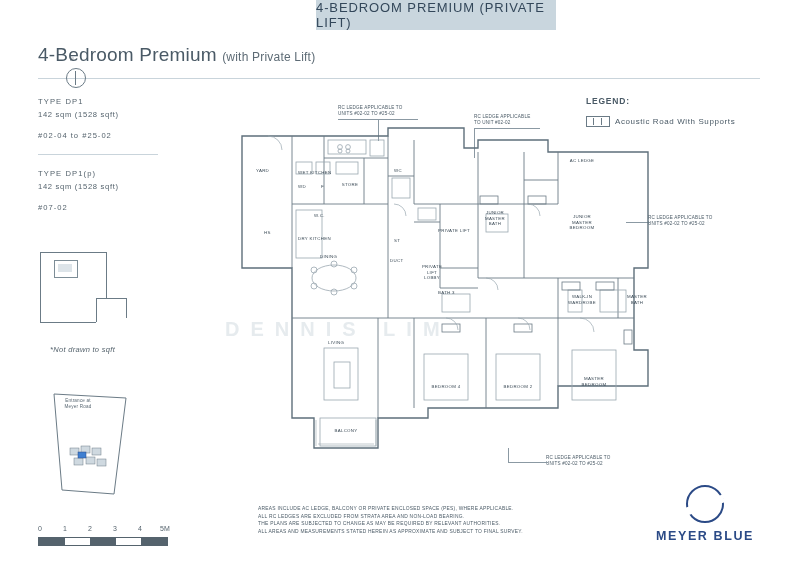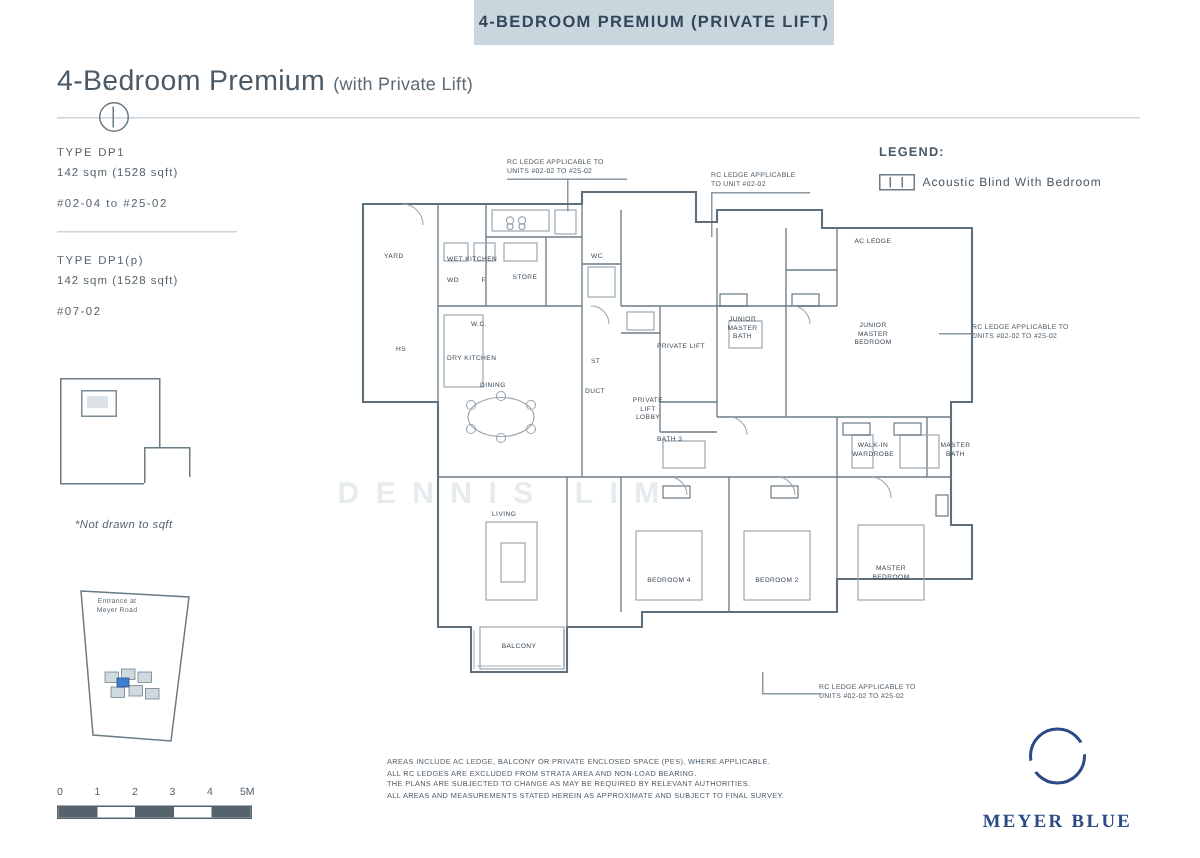--- a/index.html
+++ b/index.html
@@ -1,21 +1,21 @@
 <!DOCTYPE html>
 <html><head>
 <meta charset="utf-8">
 <style>
   html,body{margin:0;padding:0;}
   body{width:800px;height:572px;background:#ffffff;font-family:"Liberation Sans",sans-serif;color:#3b4a56;overflow:hidden;}
   .page{position:relative;width:800px;height:572px;}
 
   
   .ribbon{position:absolute;left:316px;top:0;width:240px;height:30px;background:#c9d6de;display:flex;align-items:center;justify-content:center;}
-  .ribbon span{font-size:11px;letter-spacing:.9px;color:#33475a;font-weight:bold;}
+  .ribbon span{font-size:13px;letter-spacing:.9px;color:#33475a;font-weight:normal;}
 
   
   .title{position:absolute;left:38px;top:44px;font-size:19px;color:#4a5a66;font-weight:normal;letter-spacing:.2px;}
   .title .sub{font-size:12px;color:#5d6b75;}
   .title-rule{position:absolute;left:38px;top:78px;width:722px;height:1px;background:#c9d4db;}
 
   
   .lcol{position:absolute;left:38px;top:95px;width:150px;}
   .type-block{font-size:7.6px;line-height:13px;letter-spacing:.7px;color:#55636d;}
   .type-block .t{letter-spacing:1.1px;}
@@ -57,21 +57,21 @@
   
   .watermark{position:absolute;left:225px;top:318px;font-size:20px;letter-spacing:11px;color:#e6ebee;font-weight:bold;}
 
   
   .notes{position:absolute;left:258px;top:505px;font-size:4.9px;line-height:7.6px;color:#4a5a66;letter-spacing:.25px;}
 
   
   .brand{position:absolute;left:650px;top:485px;text-align:center;width:110px;}
   .brand-mark{width:34px;height:34px;border:2px solid #2b4a86;border-radius:50%;margin:0 auto;position:relative;}
   .brand-mark:after{content:"";position:absolute;left:-3px;top:14px;width:40px;height:8px;background:#ffffff;transform:rotate(-20deg);}
-  .brand-name{margin-top:17px;font-size:12.5px;color:#2b4a86;letter-spacing:1.6px;font-weight:bold;font-family:Liberation Serif, serif;}
+  .brand-name{margin-top:6px;font-size:12.5px;color:#2b4a86;letter-spacing:1.6px;font-weight:bold;}
 
   
   .plan{position:absolute;left:228px;top:118px;width:430px;height:360px;}           
   .wl{position:absolute;border:1px solid #7d8d97;}    
   .rm{position:absolute;font-size:4.4px;line-height:5.6px;color:#3b4a56;letter-spacing:.3px;text-align:center;}
 </style>
 </head>
 <body>
 
 <div class="page">
@@ -146,21 +146,21 @@
         <i></i>
         <i></i>
         <i></i>
     </div>
   </div>
 
   <div class="legend">
     <div class="lt">LEGEND:</div>
     <div class="legend-row">
       <span class="blindicon"></span>
-      <span>Acoustic Blind With Bedroom</span>
+      <span>Acoustic Road With Supports</span>
     </div>
   </div>
 
   <div class="watermark">DENNIS LIM</div>
 
   <div class="callout" style="left:338px;top:105px;width:92px;white-space:pre-line;">RC LEDGE APPLICABLE TO
 UNITS #02-02 TO #25-02</div>
   <div class="lead" style="left:338px;top:119px;width:80px;height:1px;"></div>
   <div class="lead" style="left:378px;top:119px;width:1px;height:22px;"></div>
 

